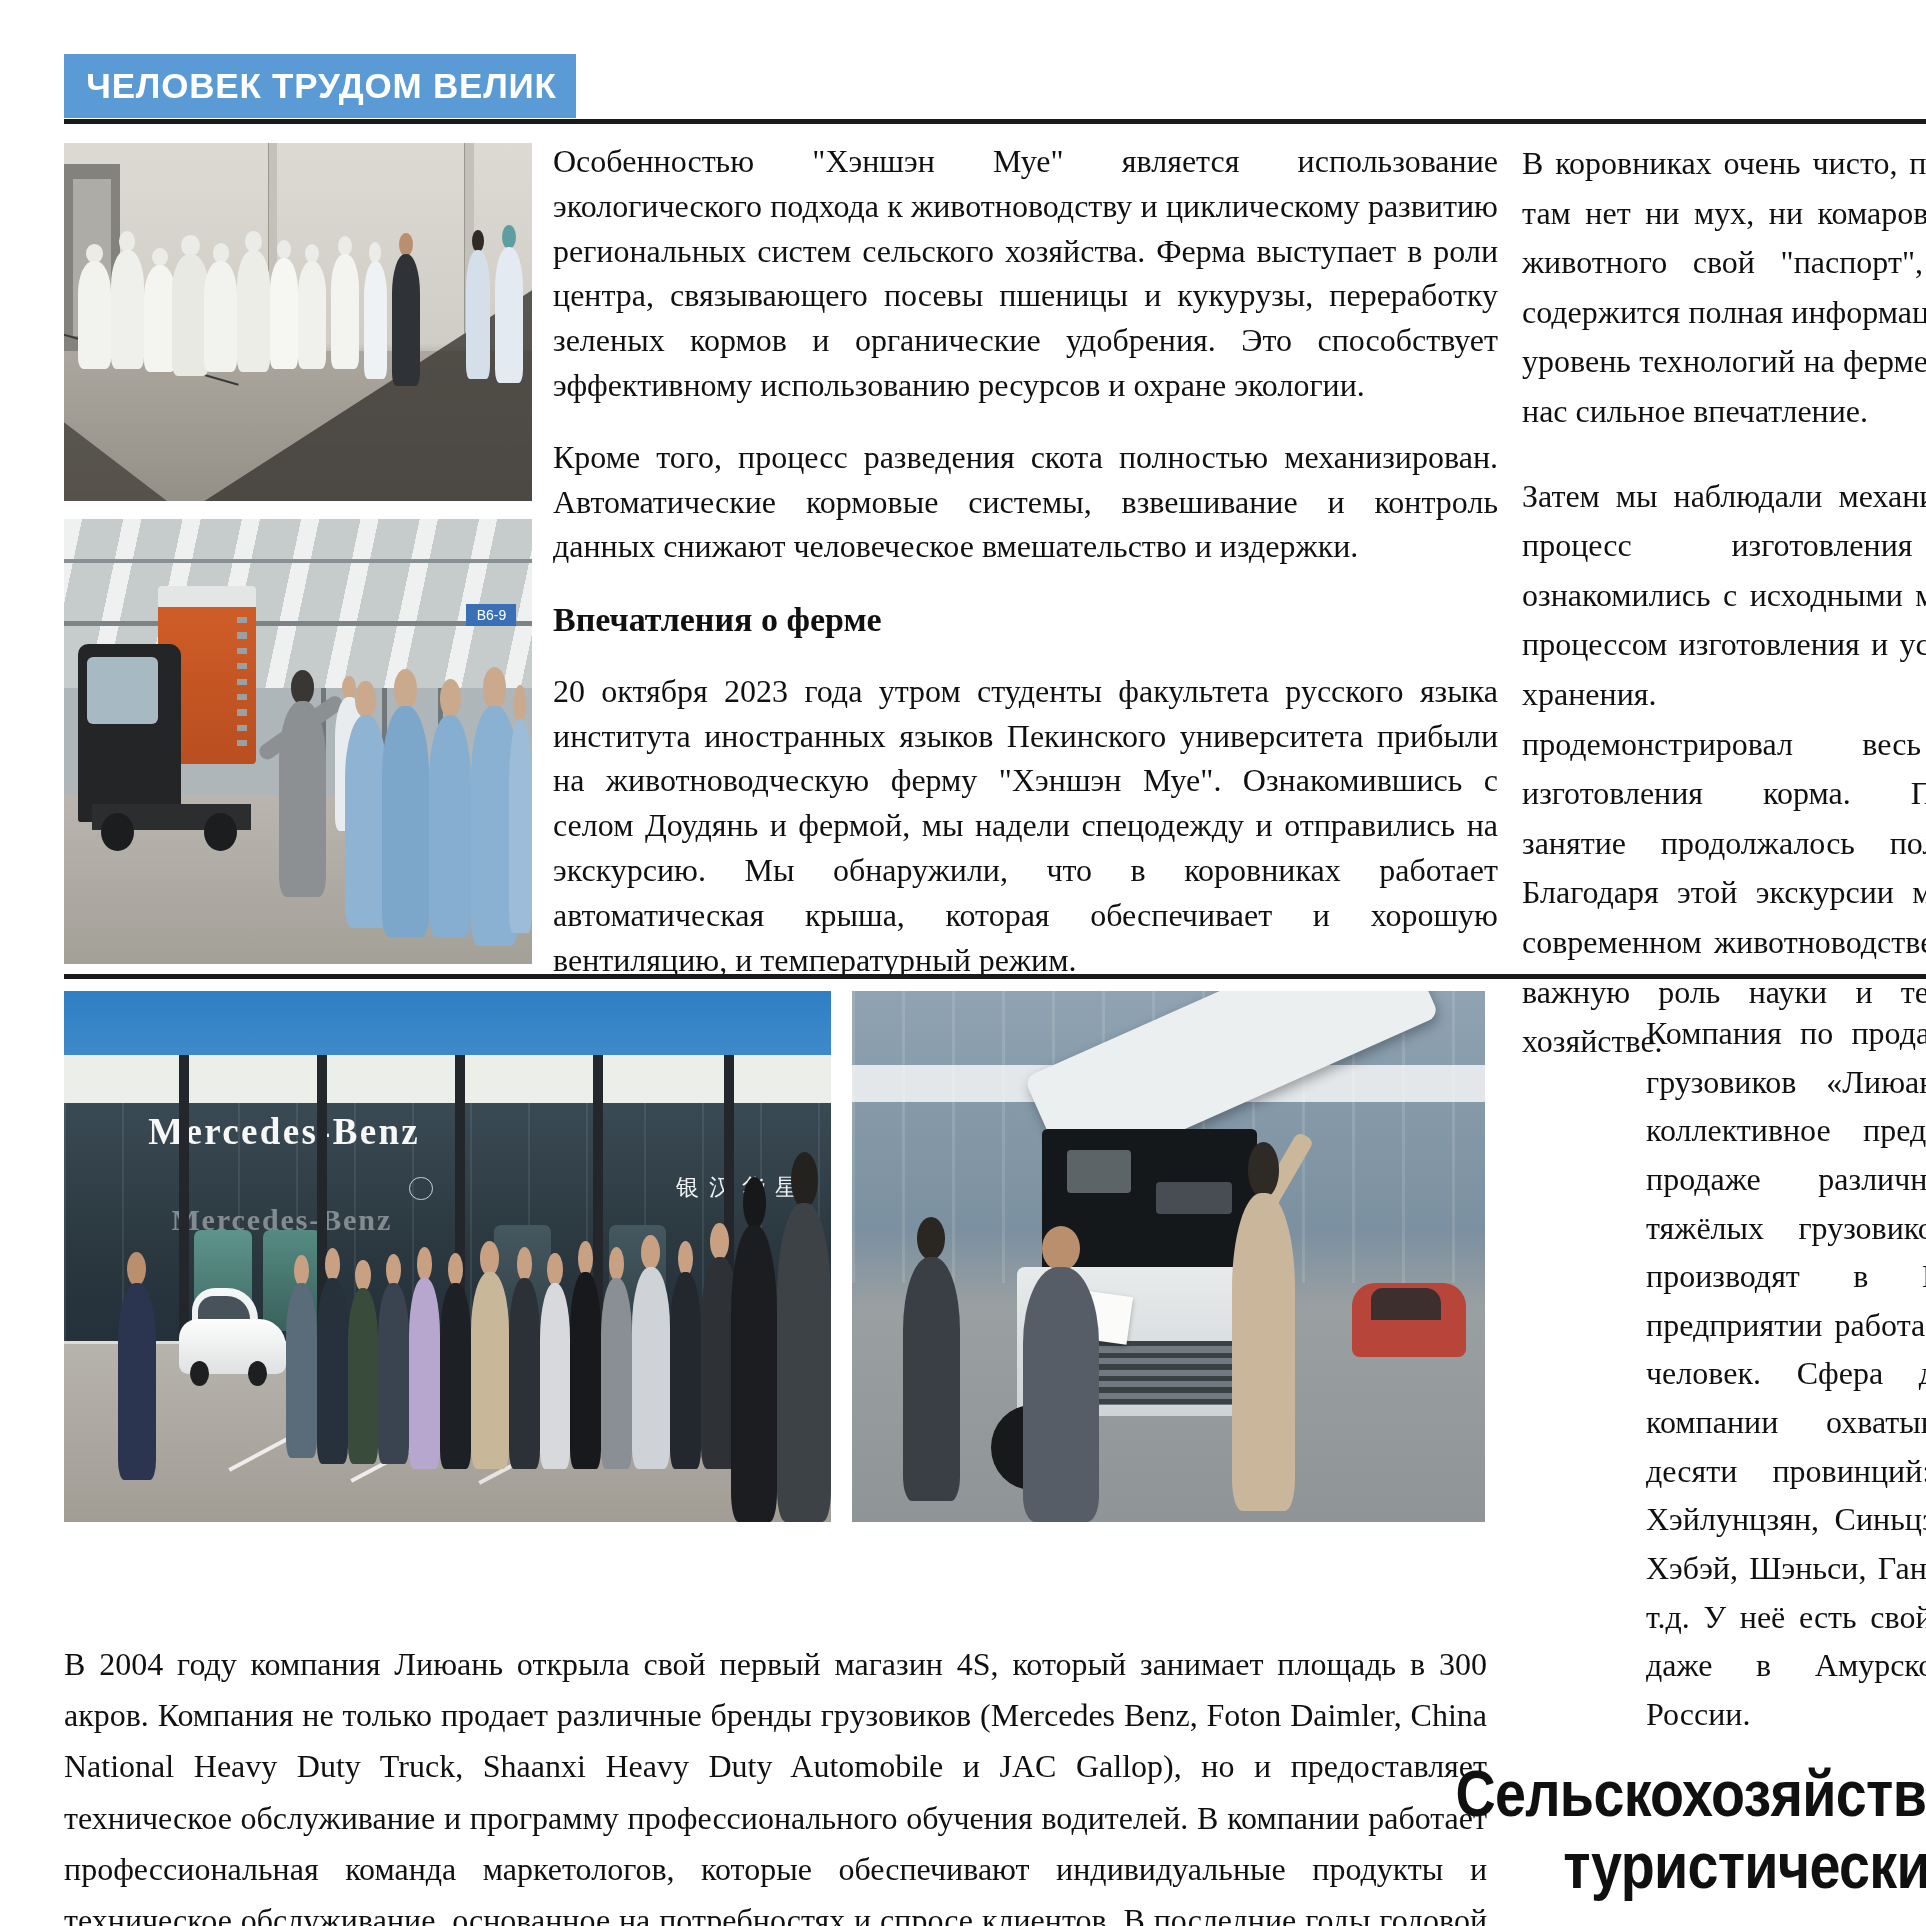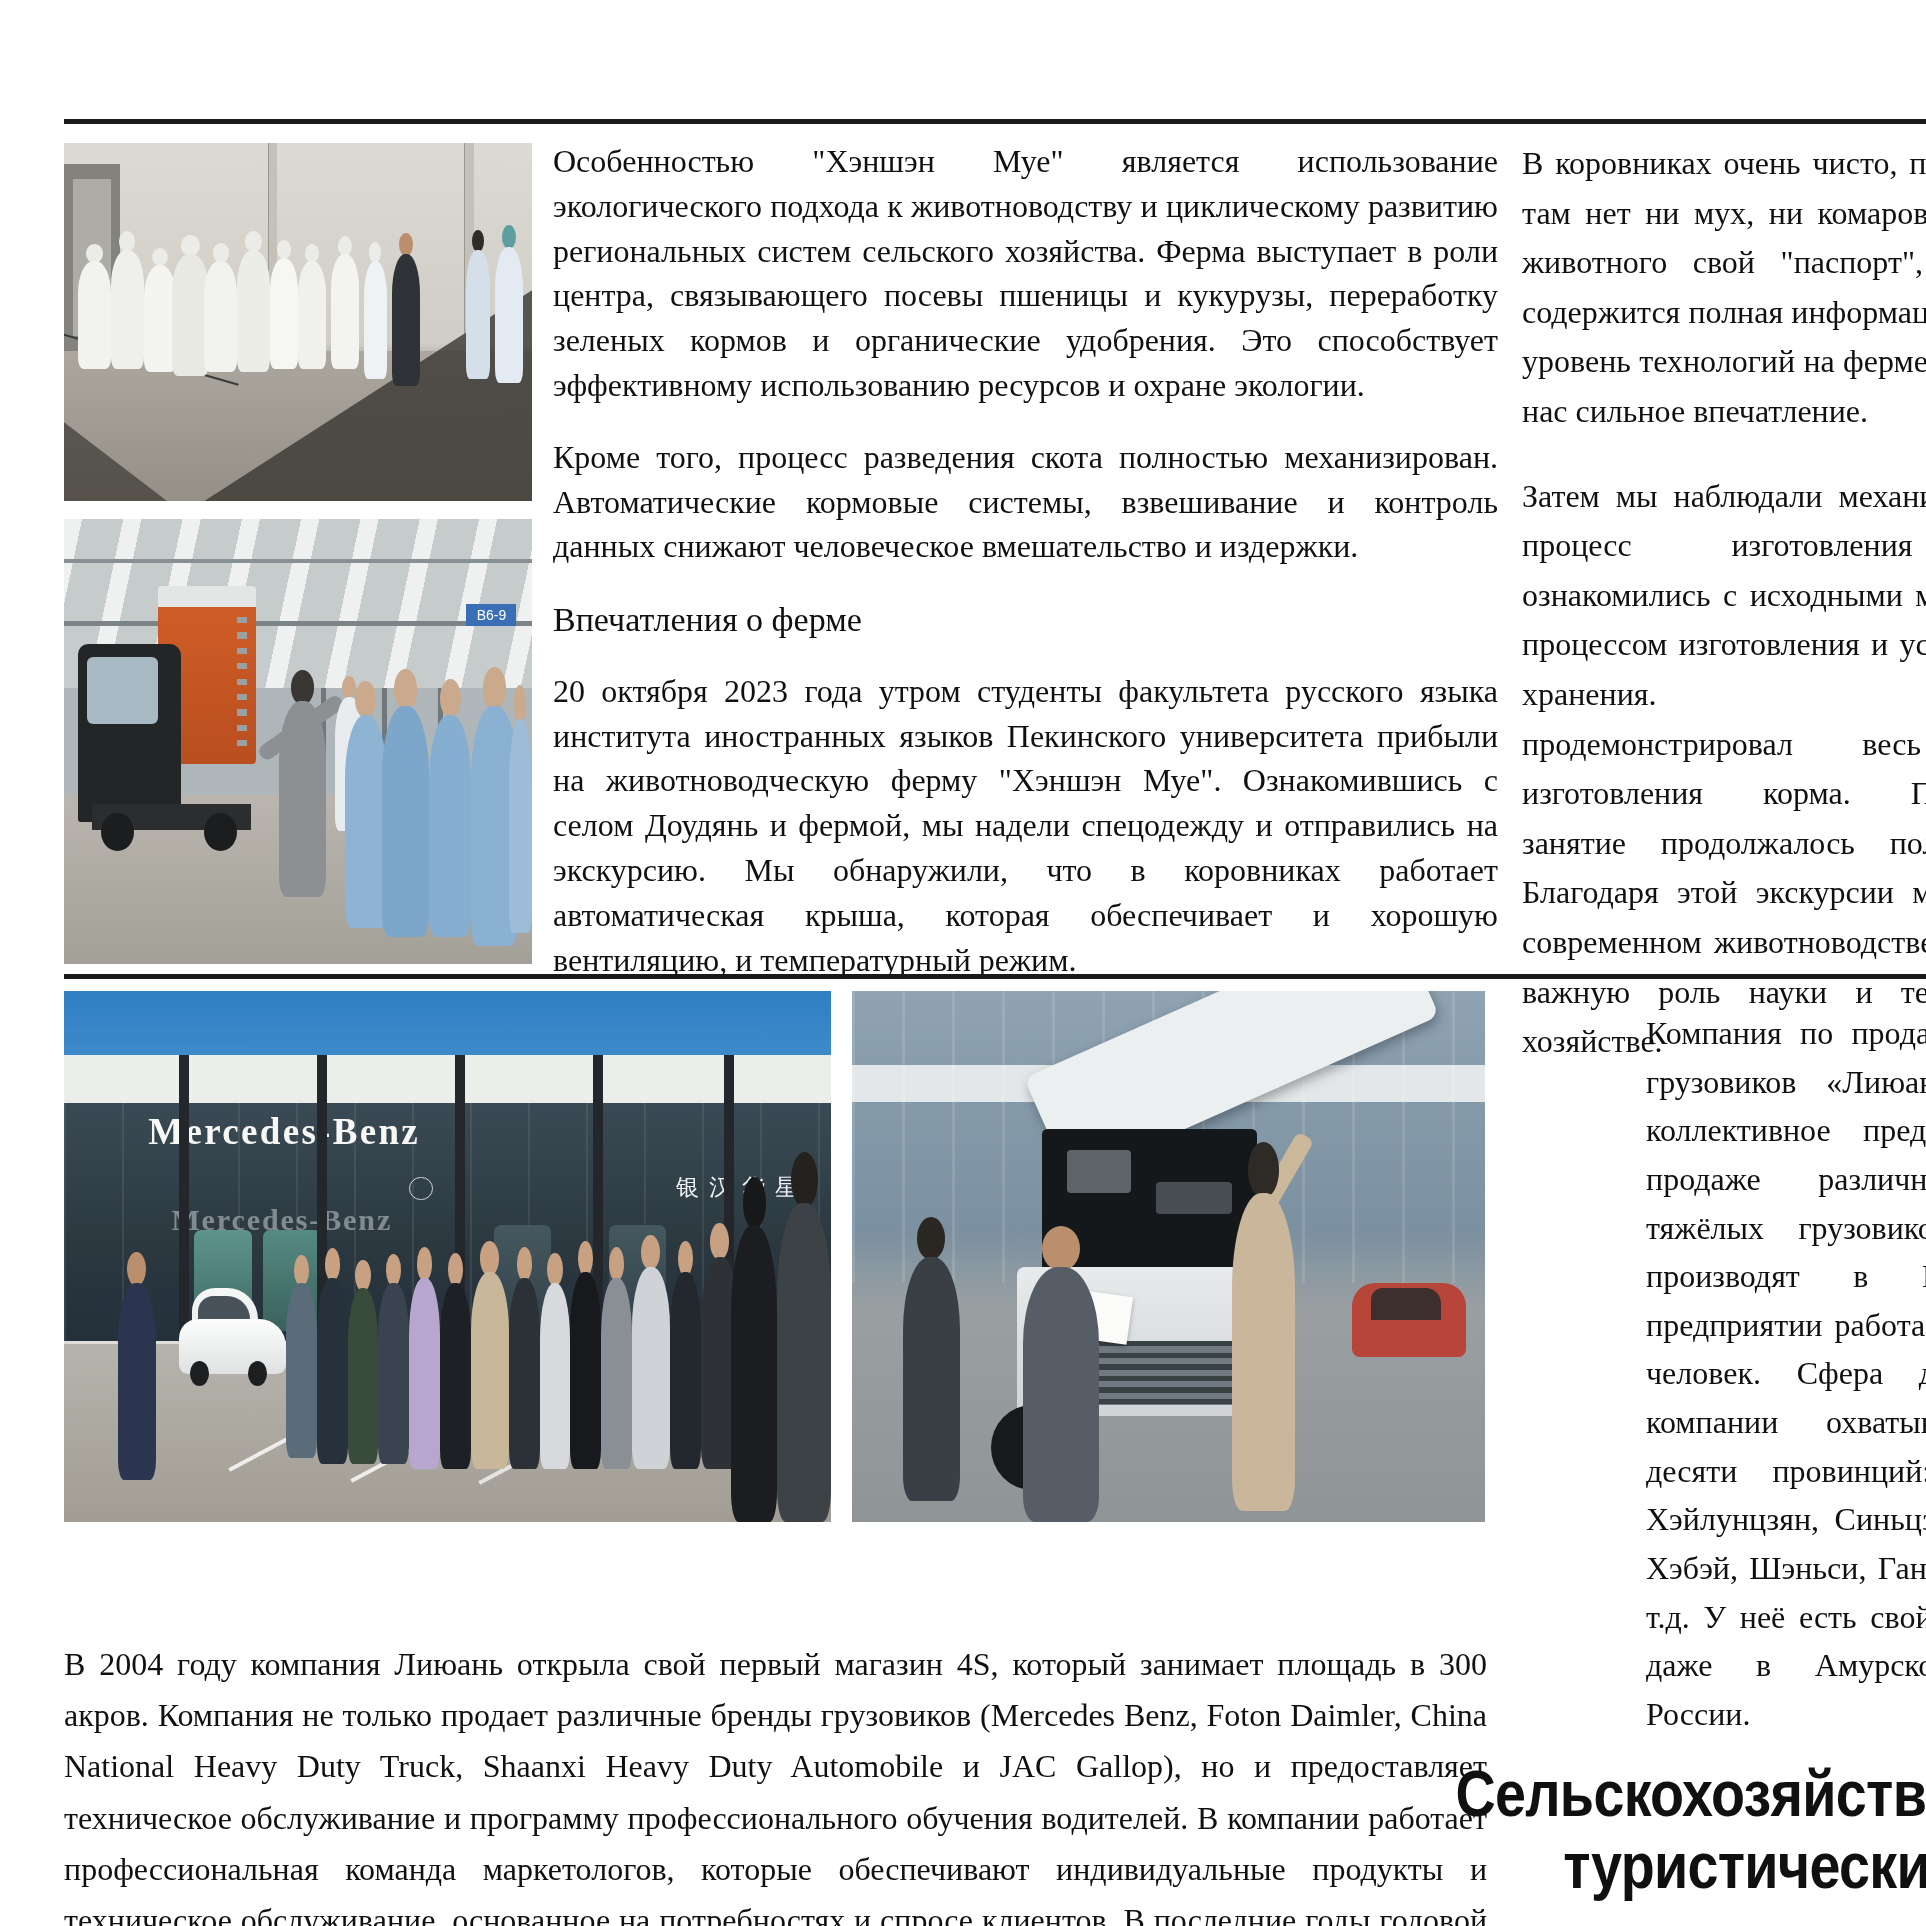--- a/index.html
+++ b/index.html
@@ -2,21 +2,21 @@
 <html style="font-size:6.2px"><head>
 <meta charset="utf-8">
 <style>
   html,body{margin:0;padding:0;background:#e8e8e8}
   .page{position:relative;width:2155px;height:3051px;background:#ffffff;overflow:hidden;
         font-family:"Liberation Serif",serif;color:#101010}
   .abs{position:absolute}
   .sans{font-family:"Liberation Sans",sans-serif}
   .serif-text{font-size:32px;text-align:justify;line-height:1.4}
   .serif-text p{margin:0 0 27px 0}
-  .bheading{font-weight:normal;font-size:34px;margin:0 0 25px 0;text-align:left}
+  .bheading{font-weight:bold;font-size:34px;margin:0 0 25px 0;text-align:left}
   .headline{font-family:"Liberation Sans",sans-serif;font-weight:bold;font-size:64px;
             line-height:1.12;letter-spacing:-0.8px;white-space:nowrap}
   .cond{display:inline-block;transform:scaleX(.9);transform-origin:left center}
   .cond-r{display:inline-block;transform:scaleX(.87);transform-origin:right center}
   .title-box{left:64px;top:54px;width:512px;height:64px;display:flex;align-items:center;
              padding-left:22.3px;box-sizing:border-box;color:#fff;font-weight:bold;font-size:35px;letter-spacing:0.8px}
   .rule{background:#1a1a1a}
   .photo{position:absolute;overflow:hidden;background:#9a978f}
   .person{position:absolute;border-radius:46% 46% 16% 16% / 30% 30% 10% 10%}
   .head{position:absolute;border-radius:50%}
@@ -24,20 +24,23 @@
   .right-col{left:1522px;top:139px;width:578px;line-height:1.55}
   .right-col p{margin:0 0 35px 0}
   .sidebar{left:1646px;top:1009px;width:456px;line-height:1.52}
   .truck-body{left:64px;top:1639px;width:1423px;line-height:1.6}
 </style>
 </head>
 <body>
 
 <div class="page">
 
+  <div class="abs sans title-box accent-bg" style="background: rgb(91, 155, 213);">
+    <span>ЧЕЛОВЕК ТРУДОМ ВЕЛИК</span>
+  </div>
 
   <div class="abs rule" style="left:64px;top:119px;width:2038px;height:5.4px"></div>
 
   <div class="photo" id="ph1" style="left:64px;top:143px;width:468px;height:358px">
     <div class="abs" style="inset:0;background:linear-gradient(180deg,#ddd9d3 0%,#d0cdc6 56%,#b3afa7 60%)"></div>
     <div class="abs" style="left:0;top:6%;width:12%;height:54%;background:#83827d"></div>
     <div class="abs" style="left:2%;top:10%;width:8%;height:44%;background:#aeaca6"></div>
     <div class="abs" style="left:43.5%;top:0;width:1.8%;height:56%;background:#c4c1ba;border-left:1.5px solid #9a978f"></div>
     <div class="abs" style="left:85.5%;top:0;width:1.8%;height:53%;background:#c4c1ba;border-left:1.5px solid #9a978f"></div>
     <div class="abs" style="left:0;top:58%;width:100%;height:42%;background:linear-gradient(180deg,#aba69e,#959087)"></div>

